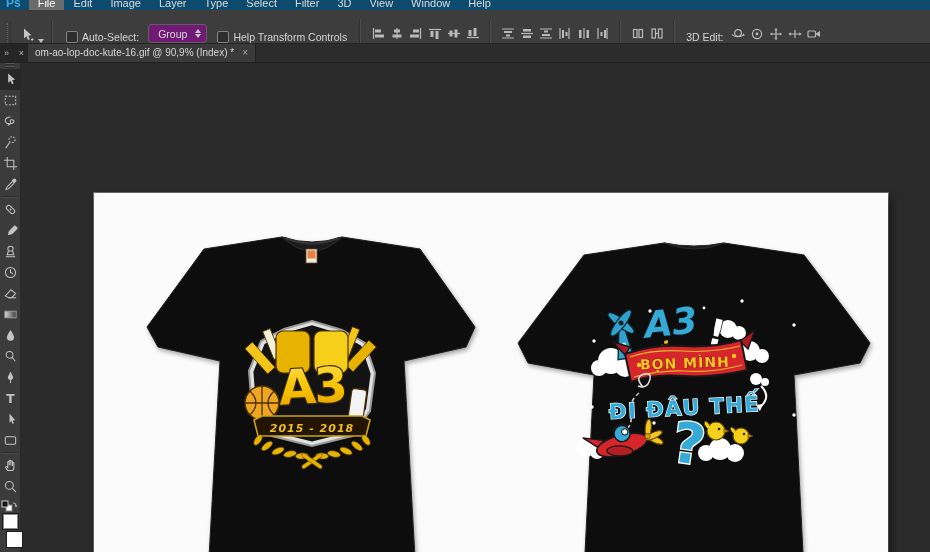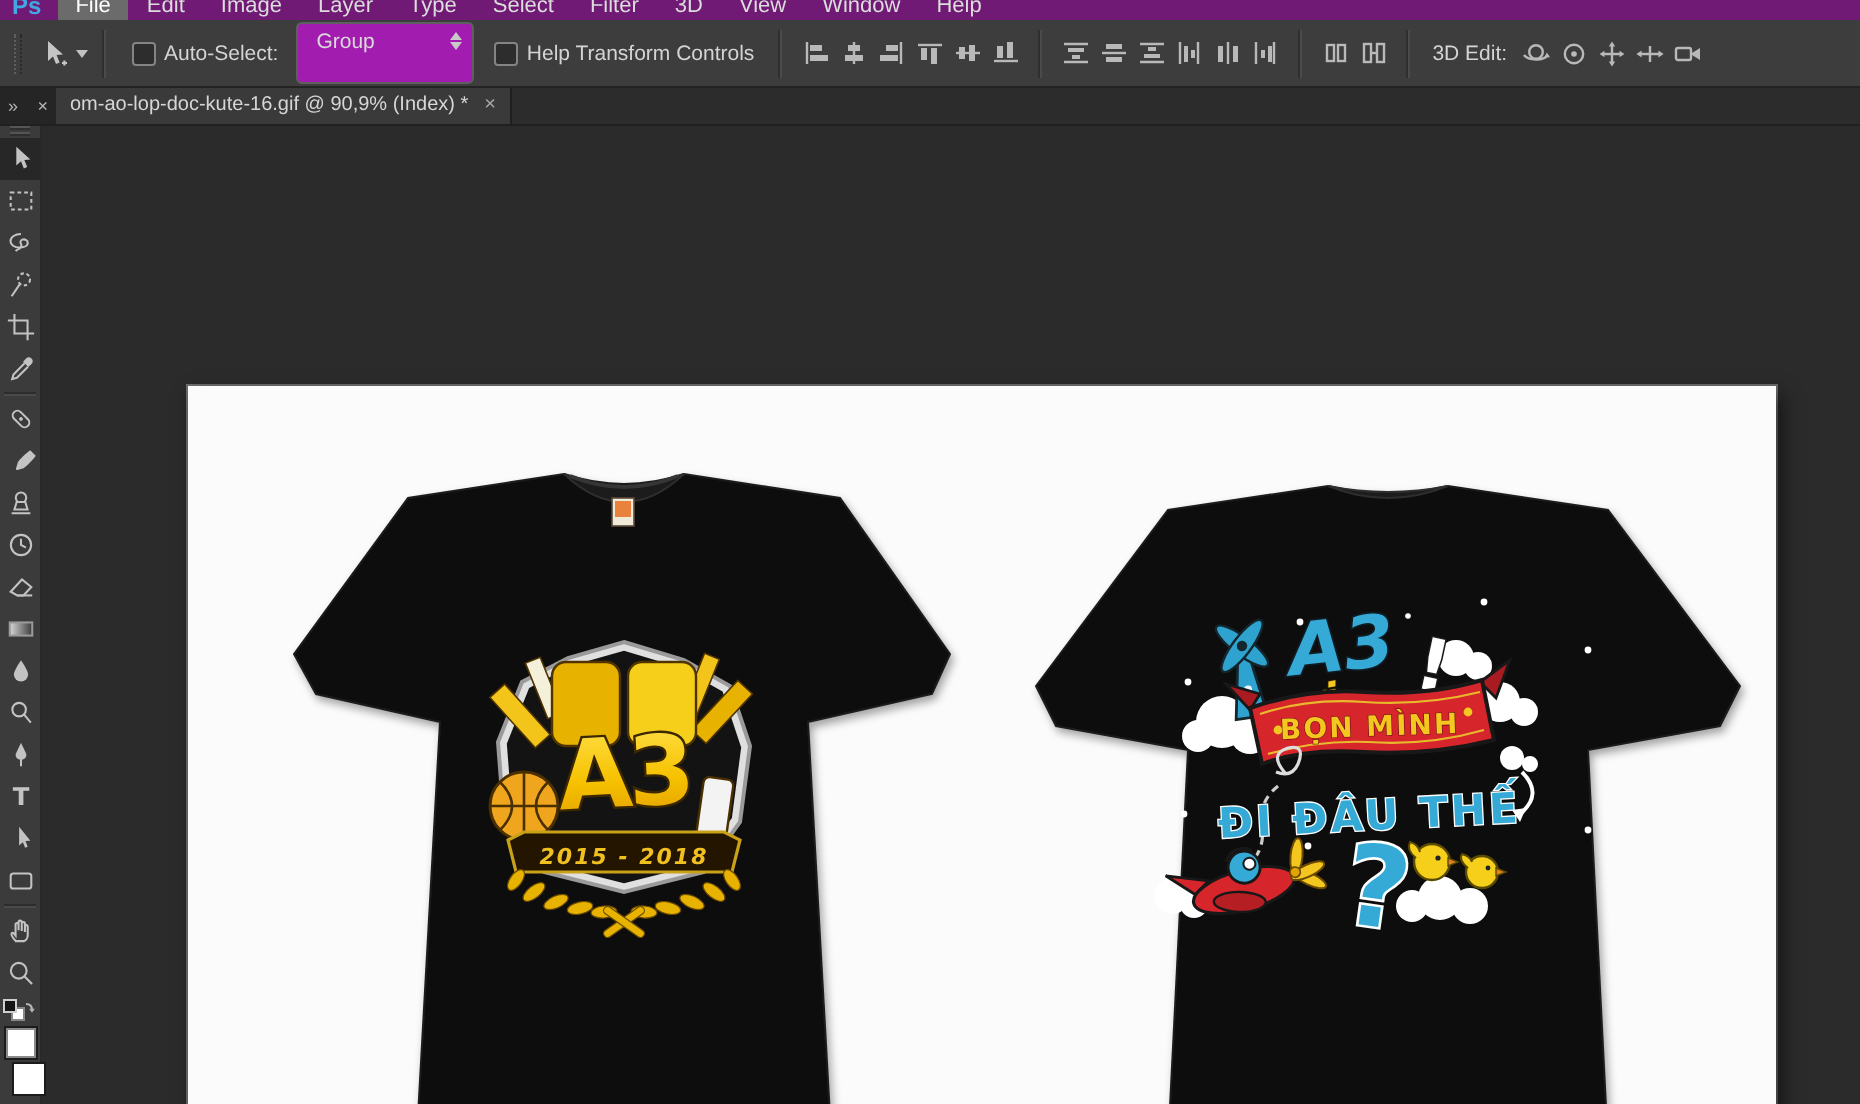--- a/index.html
+++ b/index.html
@@ -1,34 +1,34 @@
 <!DOCTYPE html>
 <html><head>
 <meta charset="utf-8">
 <style>
   html,body{margin:0;padding:0;background:#1e1e1e;}
   #screen{position:relative;width:930px;height:552px;background:#2b2b2b;overflow:hidden;
           font-family:"Liberation Sans",sans-serif;-webkit-font-smoothing:antialiased;}
 
   
-  .menubar{position:absolute;left:0;top:0;width:930px;height:10px;background:#701a75;overflow:hidden;z-index:30;text-align:center;}
+  .menubar{position:absolute;left:0;top:0;width:930px;height:10px;background:#0c4a6e;overflow:hidden;z-index:30;text-align:center;}
   .menubar-inner{display:flex;align-items:center;height:18px;transform:translateY(-6px);}
   .ps-logo{color:#41a9e0;font-weight:bold;font-size:12px;padding:0 8px 0 6px;}
   .menu-item{color:#dcdcdc;font-size:11px;padding:2px 9px;border-radius:2px;white-space:nowrap;}
   .menu-item.active{background:#6b6b6b;color:#fff;}
 
   
   .optionsbar{position:absolute;left:0;top:10px;width:930px;height:33px;background:#3d3d3d;
-              border-bottom:1px solid #232323;display:flex;align-items:center;z-index:25;}
+              border-bottom:1px solid #232323;display:flex;align-items:flex-end;z-index:25;}
   .opt-grip{width:2px;height:20px;border-left:1px dotted #5e5e5e;border-right:1px dotted #2a2a2a;margin:0 6px 0 7px;}
   .opt-sep{width:1px;height:24px;background:#2f2f2f;border-right:1px solid #4b4b4b;margin:0 7px;}
   .opt-label{font-size:10.5px;color:#d4d4d4;margin:0 5px 0 4px;white-space:nowrap;}
   .checkbox{width:10px;height:10px;background:#2d2d2d;border:1px solid #848484;border-radius:2px;margin-left:6px;}
-  .dropdown{height:17px;background:#a21caf;border:1px solid #5f5f5f;border-radius:3px;display:flex;
-            align-items:center;padding:0 5px 12px 9px;margin:0 4px;gap:30px;}
+  .dropdown{height:17px;background:#701a75;border:1px solid #5f5f5f;border-radius:3px;display:flex;
+            align-items:center;padding:0 5px 0 9px;margin:0 4px;}
   .dropdown-value{font-size:10.5px;color:#dadada;margin-right:8px;}
   .updown{display:flex;flex-direction:column;gap:1px;align-items:center;}
   .updown i{width:0;height:0;border-left:3px solid transparent;border-right:3px solid transparent;}
   .updown i.up{border-bottom:4px solid #c9c9c9;}
   .updown i.down{border-top:4px solid #c9c9c9;}
   .ibtn{width:19px;height:19px;display:flex;align-items:center;justify-content:center;border-radius:2px;}
   .ibtn svg{stroke:#b9b9b9;fill:none;stroke-width:1.2;}
   .ibtn svg .f{fill:#b9b9b9;stroke:none;}
   .tool-opt-icon{display:flex;align-items:center;margin-left:2px;}
   .tool-opt-icon svg{stroke:#c5c5c5;fill:none;stroke-width:1.1;}

